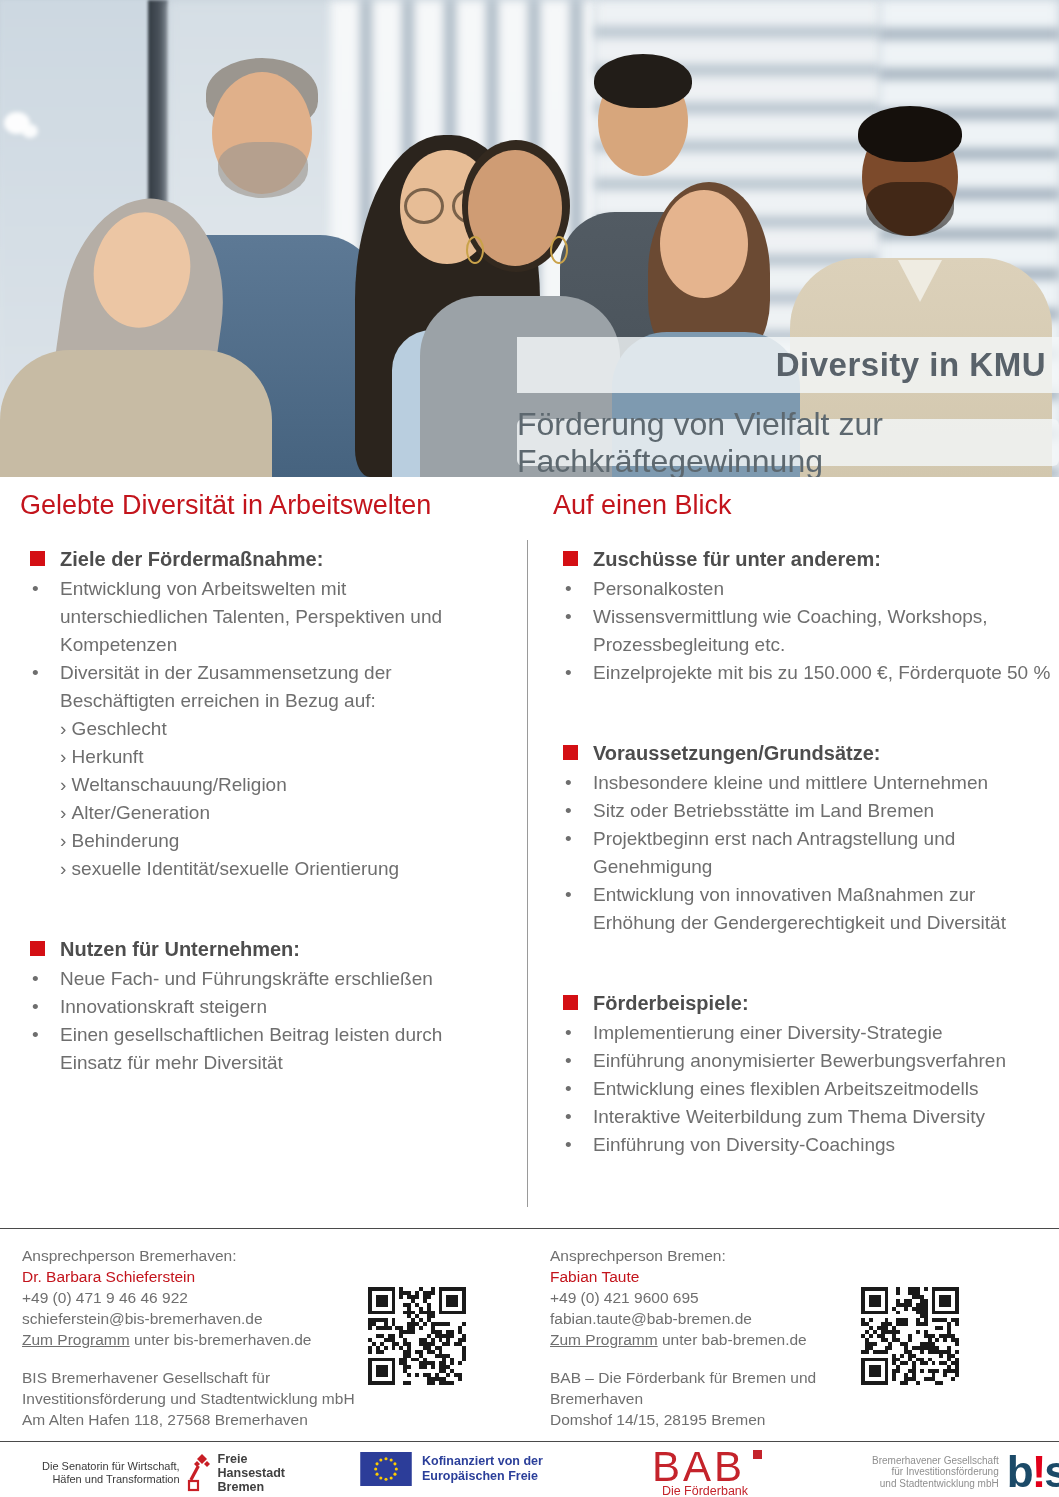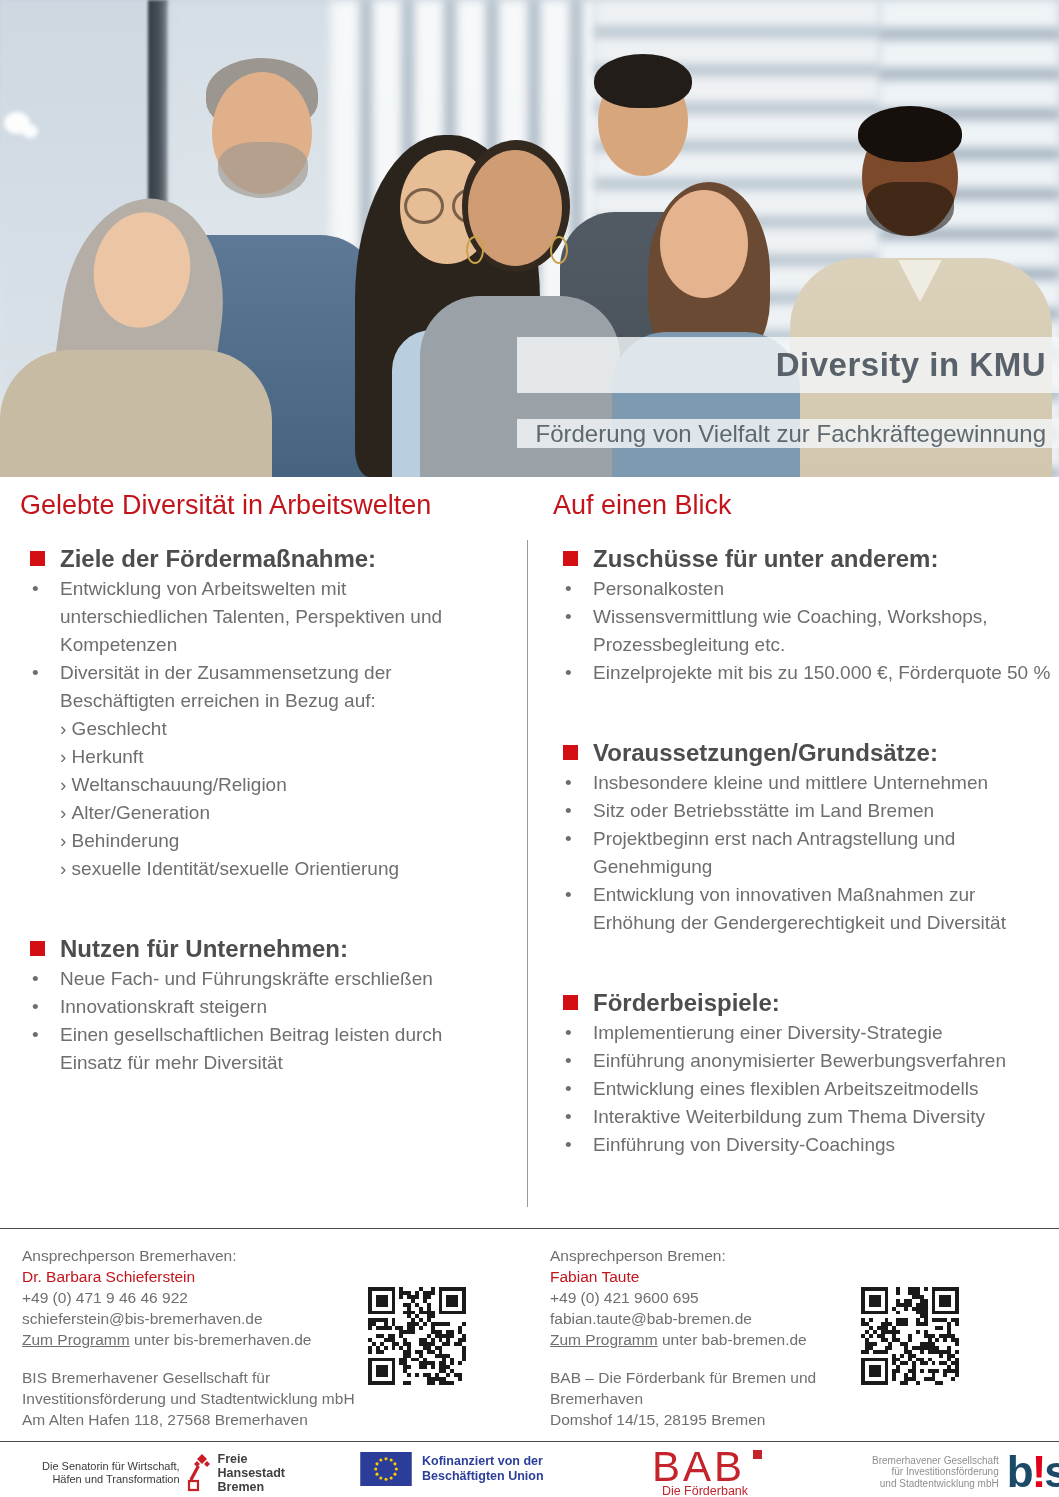--- a/index.html
+++ b/index.html
@@ -55,29 +55,29 @@
   .p6-torso{left:612px;top:332px;width:188px;height:145px;border-radius:55px 55px 0 0;background:#7e9ab0;}
   
   .p1-hair{left:62px;top:198px;width:160px;height:232px;border-radius:50% 50% 30% 30%;background:#b5aea6;transform:rotate(8deg);}
   .p1-head{left:94px;top:212px;width:96px;height:116px;border-radius:50%;background:#ecc6a4;transform:rotate(10deg);}
   .p1-torso{left:0px;top:350px;width:272px;height:127px;border-radius:70px 70px 0 0;background:#c7bba4;}
   .z2{z-index:2;}.z3{z-index:3;}.z4{z-index:4;}.z5{z-index:5;}
 
   
   .banner{position:absolute;left:517px;right:0;background:rgba(243,246,248,.82);display:flex;align-items:center;justify-content:flex-end;padding-right:13px;z-index:10;box-sizing:border-box;}
   .banner-title{top:337px;height:56px;font-size:33px;font-weight:bold;color:#59626a;letter-spacing:.5px;}
-  .banner-subtitle{top:419px;height:29px;font-size:24px;color:#5d686f;}
+  .banner-subtitle{top:419px;height:47px;font-size:32px;color:#5d686f;border-radius:6px;}
 
   
   .col{position:absolute;top:490px;}
   .col-left{left:20px;width:455px;}
   .col-right{left:553px;width:500px;}
   .col-heading{font-size:27px;color:#c3141c;margin:0 0 24px 0;font-weight:normal;}
   .section{margin-bottom:52px;}
-  .sec-head{position:relative;padding-left:40px;font-size:24px;font-weight:bold;color:#4d4d4d;line-height:28px;}
+  .sec-head{position:relative;padding-left:40px;font-size:20px;font-weight:bold;color:#4d4d4d;line-height:28px;}
   .red-sq{position:absolute;left:10px;top:6px;width:15px;height:15px;background:#d40f14;}
   ul.blist{margin:2px 0 0 0;padding:0;list-style:none;}
   ul.blist>li{position:relative;padding-left:40px;font-size:19px;line-height:28px;color:#6e6e6e;}
   ul.blist>li::before{content:"\2022";position:absolute;left:12px;top:0;color:#6e6e6e;}
   .sub-item{font-size:19px;line-height:28px;color:#6e6e6e;}
   .sub-item::before{content:"\203A\00a0";color:#6e6e6e;}
   .v-divider{position:absolute;left:527px;top:540px;width:1px;height:667px;background:#9a9a9a;}
   .hr{position:absolute;left:0;width:1059px;height:1px;background:#4a4a4a;}
   .hr1{top:1228px;} .hr2{top:1441px;}
 
@@ -746,21 +746,21 @@
         <circle cx="25" cy="26.5" r="1.5"></circle>
           <circle cx="20" cy="25.2" r="1.5"></circle>
           <circle cx="16.3" cy="21.5" r="1.5"></circle>
         <circle cx="15" cy="16.5" r="1.5"></circle>
           <circle cx="16.3" cy="11.5" r="1.5"></circle>
           <circle cx="20" cy="7.8" r="1.5"></circle>
       </g>
     </svg>
     <div class="etxt">
       <div>Kofinanziert von der</div>
-      <div>Beschäftigten Union</div>
+      <div>Europäischen Freie</div>
     </div>
   </div>
 
   <div class="bab" style="position: absolute; left: 652px; top: 1448px;">
     <div>
       <span class="babword">BAB</span><span class="babsq"></span>
     </div>
     <div class="babsub">Die Förderbank</div>
   </div>
 

